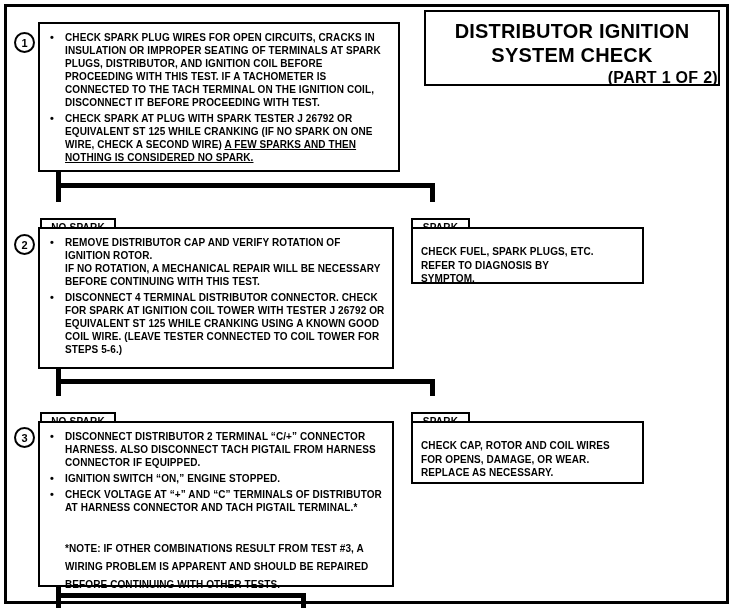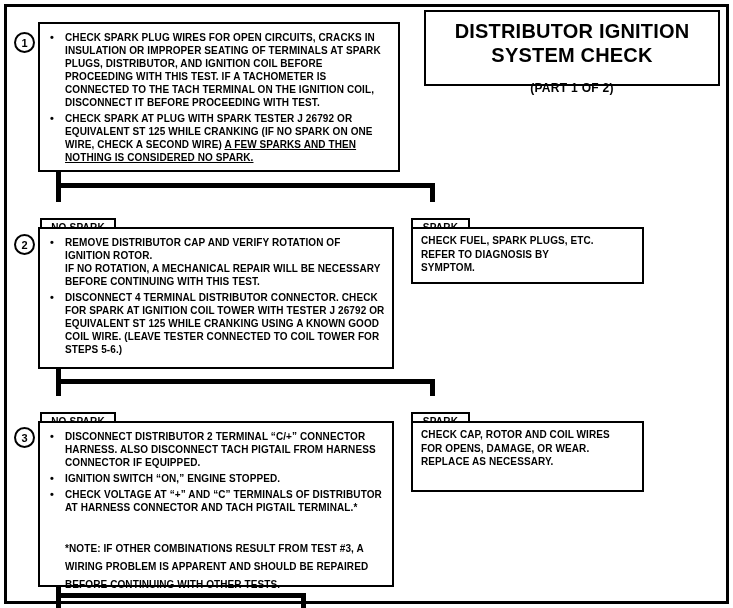--- a/index.html
+++ b/index.html
@@ -18,21 +18,21 @@
     position:absolute; left:4px; top:4px; right:4px; bottom:4px;
     border:3px solid #000;
   }
 
   .title-box {
     position:absolute; left:424px; top:10px; width:296px; height:76px;
     border:2px solid #000; background:#fff;
     text-align:center; padding-top:7px;
   }
   .title-line { font-weight:bold; font-size:20px; line-height:24px; letter-spacing:0.2px; }
-  .title-part { font-weight:bold; font-size:12px; margin-top:14px; letter-spacing:0.3px; }
+  .title-part { font-weight:bold; font-size:16px; margin-top:2px; letter-spacing:0.3px;text-align:right; }
 
   .step-circle {
     position:absolute; width:21px; height:21px;
     border:2px solid #000; border-radius:50%;
     background:#fff;
     display:flex; align-items:center; justify-content:center;
     font-weight:bold; font-size:11px;
   }
   .circle-1 { left:14px; top:32px; }
   .circle-2 { left:14px; top:234px; }
@@ -69,26 +69,26 @@
     display:flex; align-items:center; justify-content:center;
     font-weight:bold; font-size:10px; letter-spacing:0.2px;margin-top:16px;
   }
   .no-spark-1 { left:40px;  top:202px; width:76px; height:18px; }
   .spark-1    { left:411px; top:202px; width:59px; height:18px; }
   .no-spark-2 { left:40px;  top:396px; width:76px; height:18px; }
   .spark-2    { left:411px; top:396px; width:59px; height:18px; }
 
   .result-box {
     position:absolute; border:2px solid #000; background:#fff;
-    padding:5px 8px;
+    padding:16px 8px;
     font-weight:bold; font-size:10px; line-height:13.5px;
     letter-spacing:0.1px; white-space:pre-line;
   }
   .result-1 { left:411px; top:227px; width:233px; height:57px; }
-  .result-2 { left:411px; top:421px; width:233px; height:71px; }
+  .result-2 { left:411px; top:421px; width:233px; height:63px; }
 
   .line { position:absolute; background:#000; }
   
   .vA1 { left:56px;  top:170px; width:5px;  height:32px; }
   .hA  { left:56px;  top:183px; width:379px; height:5px; }
   .vA2 { left:430px; top:186px; width:5px;  height:16px; }
   
   .vB1 { left:56px;  top:367px; width:5px;  height:29px; }
   .hB  { left:56px;  top:379px; width:379px; height:5px; }
   .vB2 { left:430px; top:382px; width:5px;  height:14px; }

